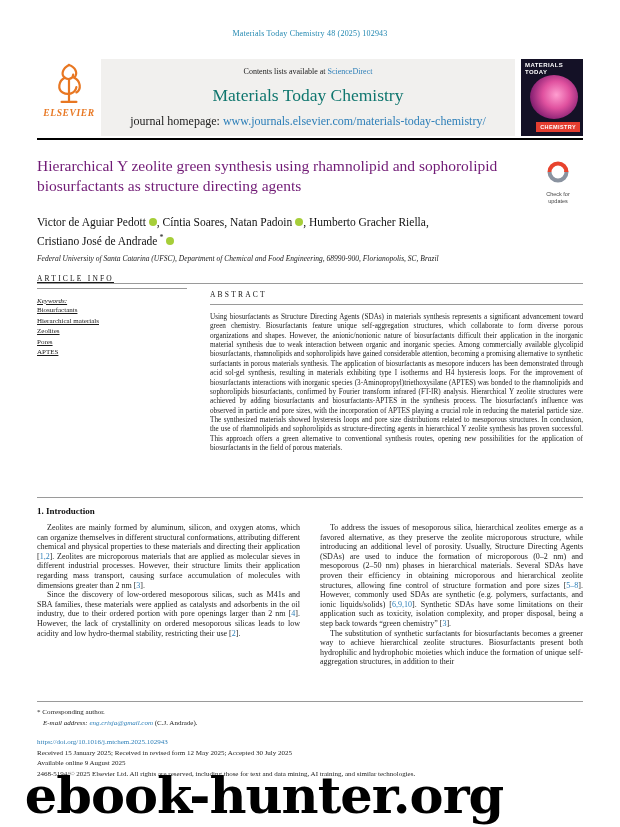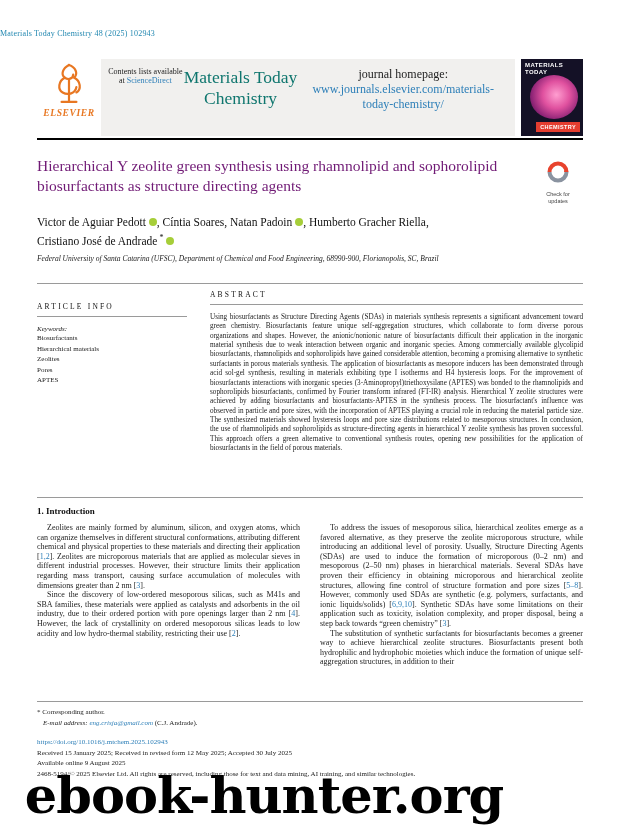--- a/index.html
+++ b/index.html
@@ -2,27 +2,27 @@
 <html><head>
 <meta charset="utf-8">
 <style>
   * { box-sizing: border-box; margin: 0; padding: 0; }
   html,body { background:#ffffff; }
   body { width:620px; font-family:"Liberation Serif", serif; color:#1a1a1a; }
   .page { position:relative; width:620px; height:827px; background:#fff; overflow:hidden; }
 
   .link { color:#2d7fb8; cursor:pointer; text-decoration:none; }
 
-  .top-citation { position:absolute; top:29px; left:0; right:0; font-size:8px; letter-spacing:0.2px; }
+  .top-citation { position:absolute; top:29px; left:0; right:0; text-align:center; font-size:8px; letter-spacing:0.2px; }
   .top-citation .link { color:#2187b0; }
 
   .header { position:absolute; top:59px; left:37px; width:546px; height:77px; display:flex; align-items:stretch; }
   .logo-col { width:64px; display:flex; flex-direction:column; align-items:center; justify-content:flex-start; padding:2px 0 1px; background:#fff;font-style:italic; }
   .wordmark { font-size:9.5px; font-weight:bold; color:#e87722; letter-spacing:0.6px; margin-top:1px; }
-  .header-mid { flex:1; background:#f1f0ee; display:flex; flex-direction:row; justify-content:space-between; text-align:center; padding:8px 6px 7px; margin:0 6px 0 0; }
+  .header-mid { flex:1; background:#f1f0ee; display:flex; flex-direction:column; justify-content:space-between; text-align:center; padding:8px 6px 7px; margin:0 6px 0 0; }
   .contents-line { font-size:8px; color:#222; }
   .journal-name { font-size:17.5px; color:#0f766e; }
   .homepage-line { font-size:12px; color:#222; }
 
   .cover { width:62px; height:77px; background:#141126; position:relative; overflow:hidden; flex:0 0 auto; }
   .cover-head { position:absolute; top:3px; left:4px; color:#fff; font-family:"Liberation Sans", sans-serif; font-size:6px; font-weight:bold; letter-spacing:0.4px; line-height:1.15; }
   .cover-blob { position:absolute; top:16px; left:9px; width:48px; height:44px; border-radius:50%;
     background:radial-gradient(circle at 55% 45%, #ff9ed0 0%, #e0519f 38%, #8c2375 70%, rgba(40,10,60,0) 100%); }
   .cover-banner { position:absolute; bottom:4px; right:3px; background:#e43d30; color:#fff; font-family:"Liberation Sans", sans-serif; font-size:5.5px; font-weight:bold; padding:2px 4px; letter-spacing:0.4px; }
 
@@ -34,21 +34,21 @@
   .cfu-caption { font-family:"Liberation Sans", sans-serif; font-size:5.5px; color:#444; line-height:1.2; margin-top:2px; }
 
   .authors { position:absolute; top:214px; left:37px; width:490px; font-size:11.5px; line-height:1.55; color:#111; }
   .orcid { display:inline-block; width:8px; height:8px; border-radius:50%; background:#a6ce39; margin-left:3px; cursor:pointer; }
   .corr { font-size:8px; margin-left:2px; }
 
   .affiliation { position:absolute; top:254px; left:37px; width:520px; font-size:7.5px; font-style:italic; color:#222; }
 
   .rule { position:absolute; left:37px; width:546px; height:1px; background:#9a9a9a; }
 
-  .info-col { position:absolute; top:302px; left:37px; width:150px; }
+  .info-col { position:absolute; top:274px; left:37px; width:150px;text-decoration:underline; }
   .col-heading { font-size:7.5px; letter-spacing:2.2px; color:#111; }
   .heading-rule { margin-top:5px; height:1px; background:#9a9a9a; }
   .kw-label { font-size:7px; font-style:italic; margin-top:8px; }
   .keyword-list div { font-size:7px; line-height:1.5; }
 
   .abstract-col { position:absolute; top:290px; left:210px; width:373px; }
   .abstract-text { font-size:7.2px; line-height:1.3; text-align:justify; margin-top:8px; color:#1c1c1c; }
 
   .intro-heading { position:absolute; top:506px; left:37px; font-size:9px; font-weight:bold; color:#111; }
   .intro-col { position:absolute; top:523px; width:263px; }

